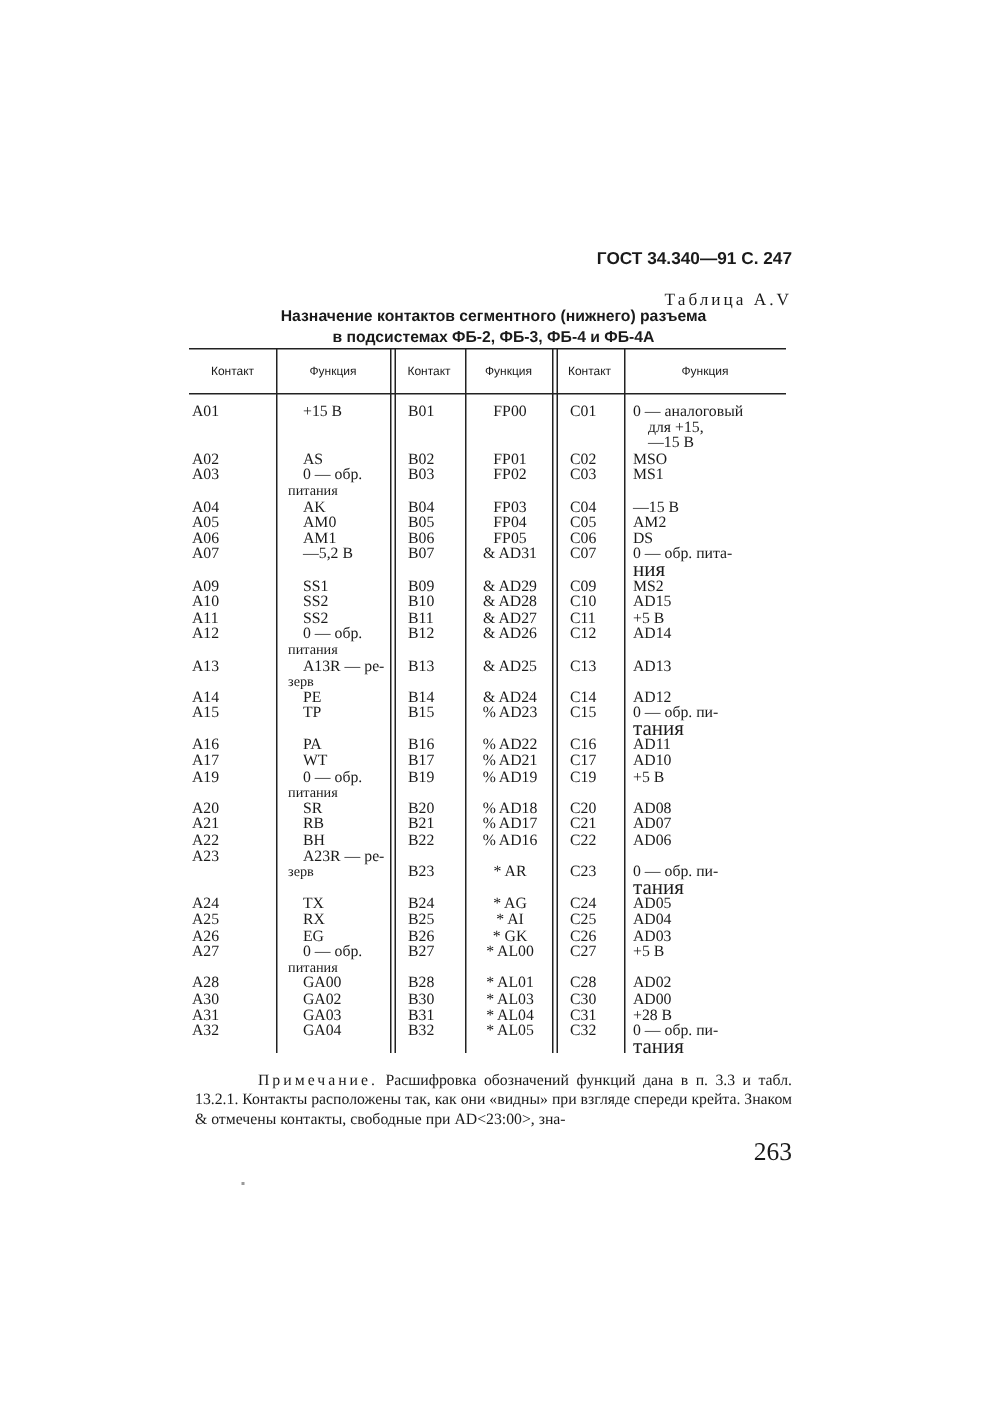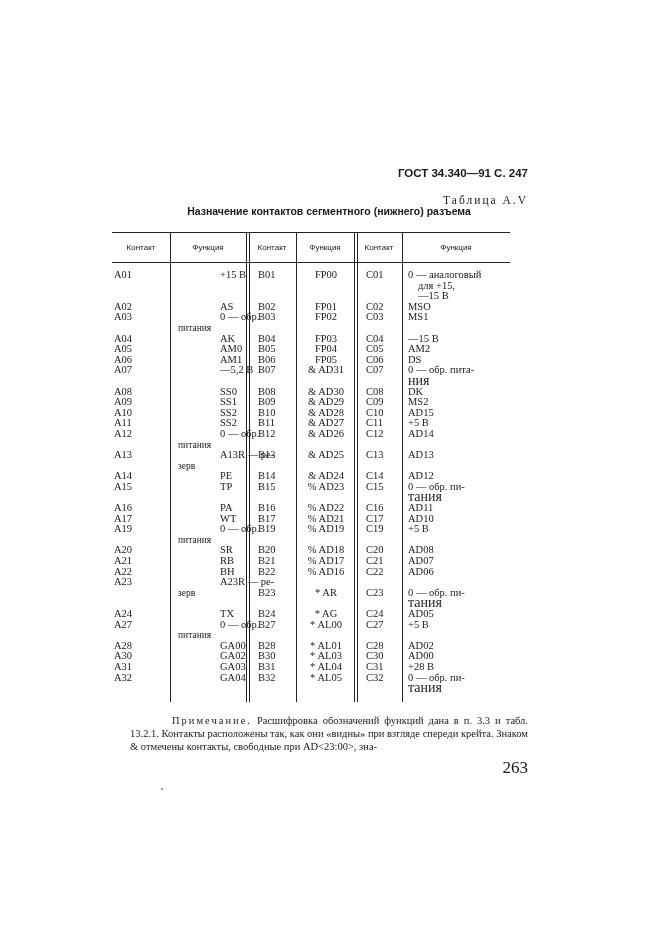--- a/index.html
+++ b/index.html
@@ -2,48 +2,49 @@
 <html><head>
 <meta charset="utf-8">
 <style>
   html, body { margin: 0; padding: 0; background: #ffffff; }
   body { width: 661px; height: 935px; position: relative; overflow: hidden;
          font-family: "Liberation Serif", "DejaVu Serif", serif; color: #1a1a1a; }
   .abs { position: absolute; }
   .hdr-gost { left: 380px; top: 167px; width: 148px; text-align: right; font-size: 11.5px; font-weight: bold; font-family: "Liberation Sans", sans-serif; }
   .tbl-label { left: 400px; top: 194px; width: 128px; text-align: right; font-size: 11.5px; letter-spacing: 2px; }
   .tbl-title { left: 130px; top: 204px; width: 398px; text-align: center; font-size: 10.5px; font-weight: bold; line-height: 14px; font-family: "Liberation Sans", sans-serif; }
-  .table { left: 112px; top: 232px; width: 398px; height: 470px; }
+  .table { left: 126px; top: 232px; width: 398px; height: 470px; }
   .rule { position: absolute; left: 0; right: 0; height: 0; border-top: 1.3px solid #222; }
   .vline { position: absolute; top: 0; height: 470px; border-left: 1px solid #222; }
   .vdouble { position: absolute; top: 0; height: 470px; width: 2px; border-left: 1px solid #222; border-right: 1px solid #222; }
   .th { position: absolute; top: 0; height: 30px; display: flex; align-items: center; justify-content: center; font-size: 8px; font-family: "Liberation Sans", sans-serif; }
   .body-rows { position: absolute; top: 38px; left: 0; width: 398px; }
   .row { position: relative; height: 10.6px; font-size: 10.5px; line-height: 10.6px; white-space: nowrap; }
   .cell { position: absolute; top: 0; }
   .c1 { left: 2px; width: 50px; }
-  .c2 { left: 76px; width: 80px; margin-left: 32px; }
+  .c2 { left: 76px; width: 80px; }
   .c3 { left: 146px; width: 45px; }
   .c4 { left: 186px; width: 56px; text-align: center; }
   .c5 { left: 254px; width: 40px; }
   .c6 { left: 296px; width: 102px; }
   .cont { left: 66px; font-size: 9.5px; }
   .cont6 { left: 296px; font-size: 14px; }
   .note { left: 130px; top: 714px; width: 398px; font-size: 10.5px; line-height: 13px; text-align: justify; }
   .note .lbl { letter-spacing: 2px; margin-left: 24px; }
   .pagenum { left: 480px; top: 758px; width: 48px; text-align: right; font-size: 17px; }
   .speck { width: 2px; height: 2px; background: #999; }
 </style>
 </head>
 <body>
 
 <div class="abs hdr-gost">ГОСТ 34.340—91 С. 247</div>
 <div class="abs tbl-label">Таблица A.V</div>
 <div class="abs tbl-title">
   <div>Назначение контактов сегментного (нижнего) разъема</div>
+  <div>в подсистемах ФБ-2, ФБ-3, ФБ-4 и ФБ-4А</div>
 </div>
 
 <div class="abs table">
   <div class="rule" style="top:0;"></div>
   <div class="rule" style="top:30px;"></div>
   <div class="vline" style="left:58px;"></div>
   <div class="vdouble" style="left:134px;"></div>
   <div class="vline" style="left:184px;"></div>
   <div class="vdouble" style="left:242px;"></div>
   <div class="vline" style="left:290px;"></div>
@@ -140,28 +141,20 @@
       </div>
       <div class="row">
         <span class="cell c1"></span>
         <span class="cell c2"></span>
         <span class="cell c3"></span>
         <span class="cell c4"></span>
         <span class="cell c5"></span>
         <span class="cell cont6">ния</span>
       </div>
       <div class="row">
-        <span class="cell c1">A08</span>
-        <span class="cell c2">SS0</span>
-        <span class="cell c3">B08</span>
-        <span class="cell c4">&amp; AD30</span>
-        <span class="cell c5">C08</span>
-        <span class="cell c6">DK</span>
-      </div>
-      <div class="row">
         <span class="cell c1">A09</span>
         <span class="cell c2">SS1</span>
         <span class="cell c3">B09</span>
         <span class="cell c4">&amp; AD29</span>
         <span class="cell c5">C09</span>
         <span class="cell c6">MS2</span>
       </div>
       <div class="row">
         <span class="cell c1">A10</span>
         <span class="cell c2">SS2</span>
@@ -316,20 +309,36 @@
       </div>
       <div class="row">
         <span class="cell c1">A24</span>
         <span class="cell c2">TX</span>
         <span class="cell c3">B24</span>
         <span class="cell c4">* AG</span>
         <span class="cell c5">C24</span>
         <span class="cell c6">AD05</span>
       </div>
       <div class="row">
+        <span class="cell c1">A25</span>
+        <span class="cell c2">RX</span>
+        <span class="cell c3">B25</span>
+        <span class="cell c4">* AI</span>
+        <span class="cell c5">C25</span>
+        <span class="cell c6">AD04</span>
+      </div>
+      <div class="row">
+        <span class="cell c1">A26</span>
+        <span class="cell c2">EG</span>
+        <span class="cell c3">B26</span>
+        <span class="cell c4">* GK</span>
+        <span class="cell c5">C26</span>
+        <span class="cell c6">AD03</span>
+      </div>
+      <div class="row">
         <span class="cell c1">A27</span>
         <span class="cell c2">0 — обр.</span>
         <span class="cell c3">B27</span>
         <span class="cell c4">* AL00</span>
         <span class="cell c5">C27</span>
         <span class="cell c6">+5 В</span>
       </div>
       <div class="row">
         <span class="cell c1"></span>
         <span class="cell cont">питания</span>

